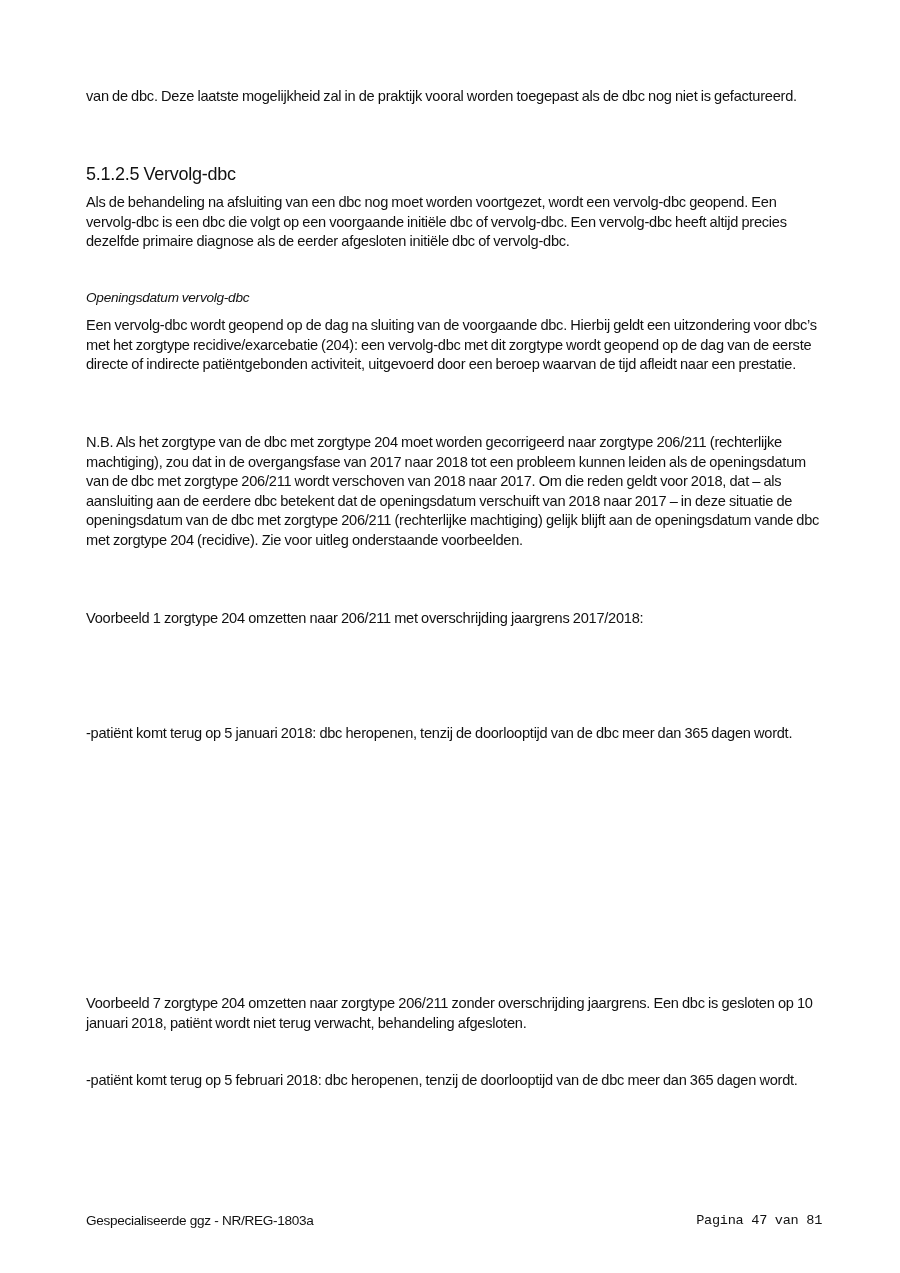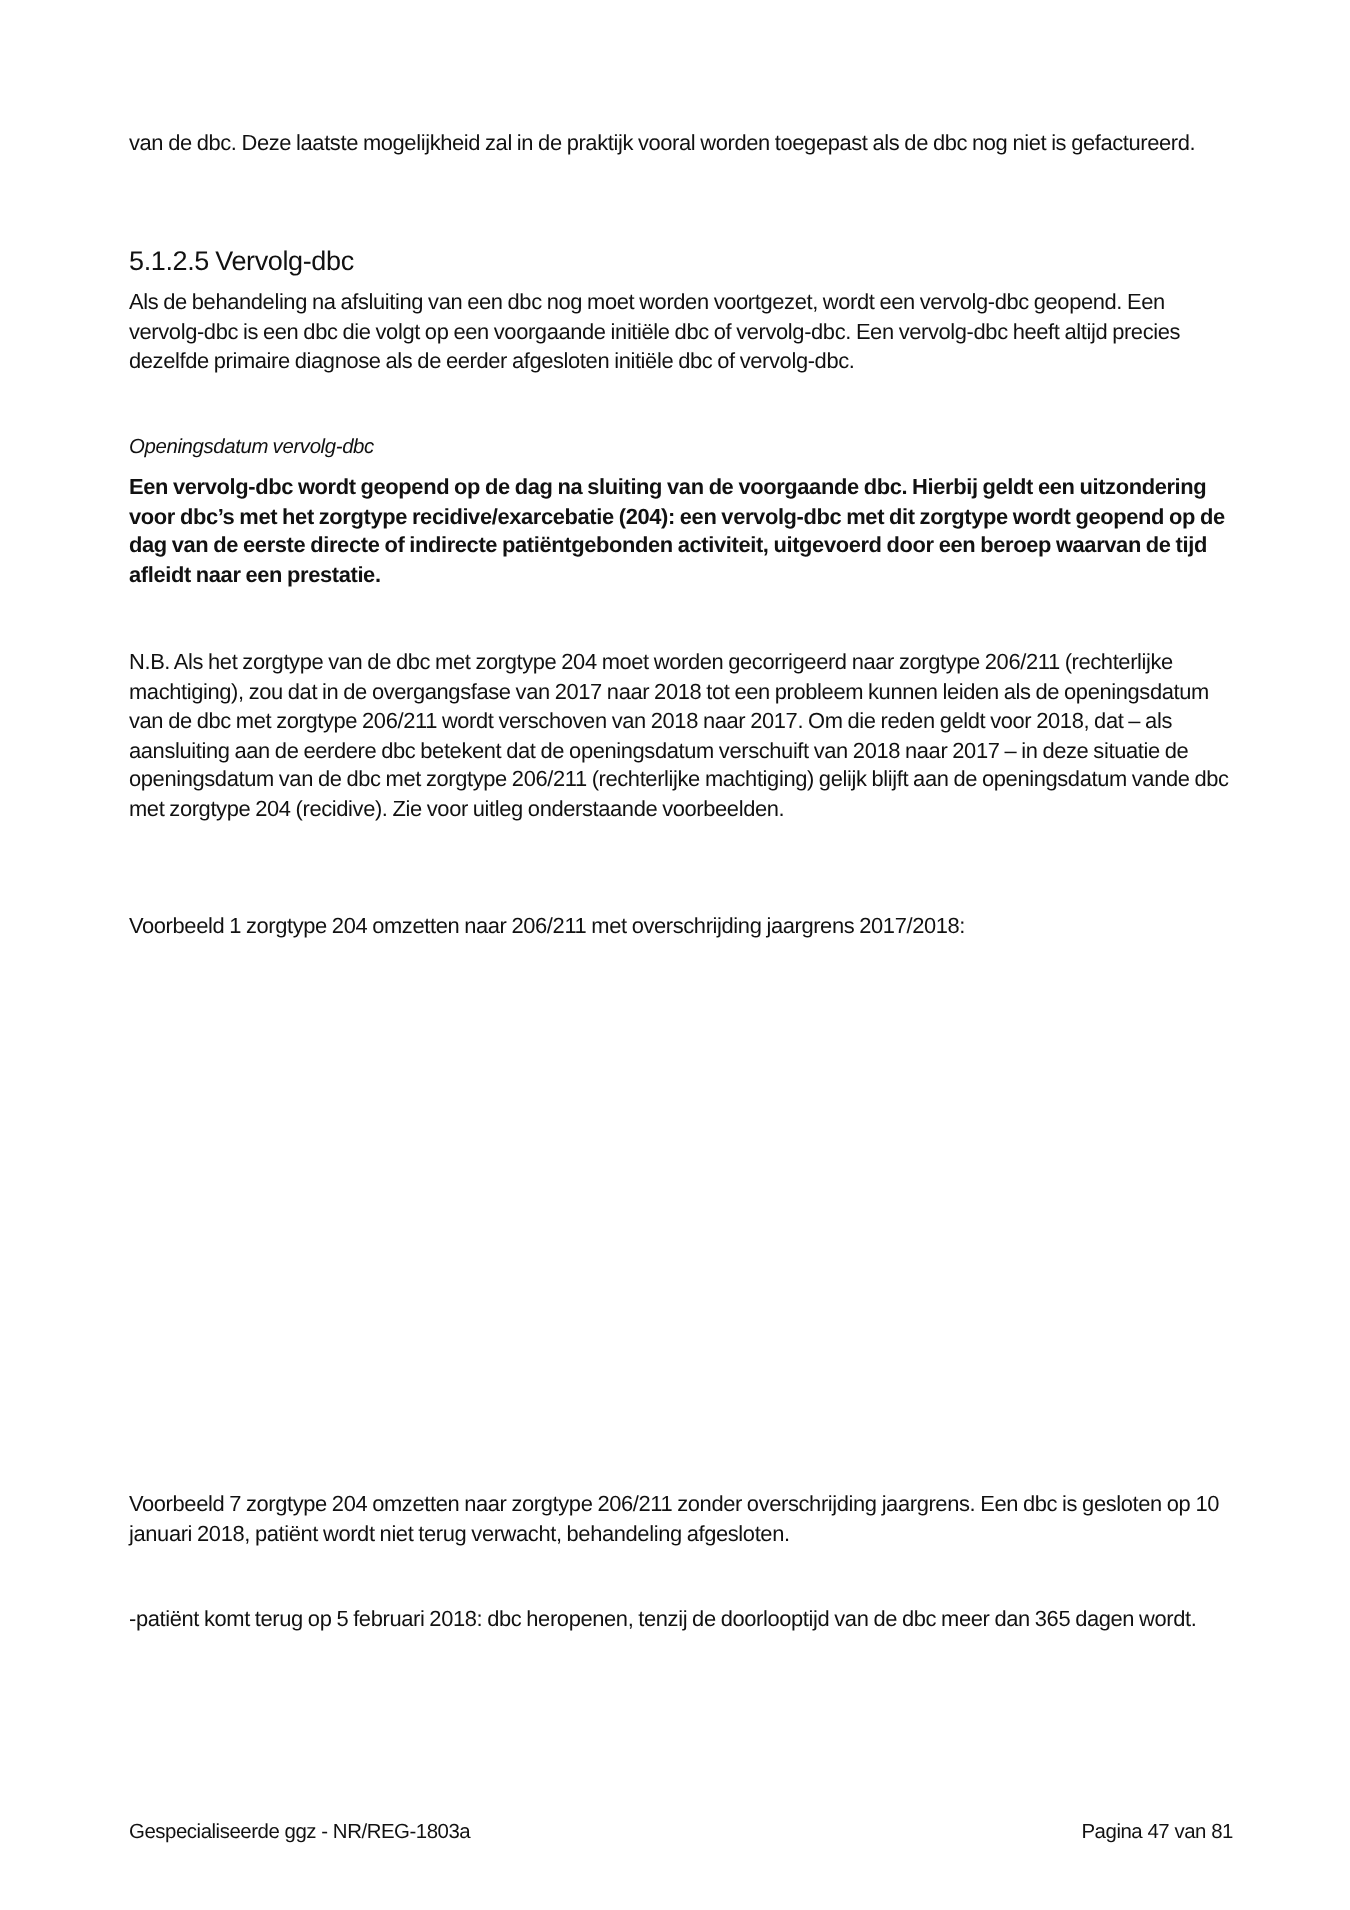--- a/index.html
+++ b/index.html
@@ -45,42 +45,44 @@
     top: 1213px;
     font-size: 13.6px;
     letter-spacing: -0.3px;
   }
   .footer-right {
     position: absolute;
     right: 78px;
     top: 1213px;
     font-size: 13.6px;
     letter-spacing: -0.3px;
+    font-family: Liberation Mono, monospace;
   }
 </style>
 </head>
 <body>
 
 <div class="page">
 
   <p class="block" style="top:87px;">van de dbc. Deze laatste mogelijkheid zal in de praktijk vooral worden toegepast als de dbc nog niet is gefactureerd.</p>
 
   <p class="block heading" style="top:165px;">5.1.2.5 Vervolg-dbc</p>
 
   <p class="block" style="top:193px;">Als de behandeling na afsluiting van een dbc nog moet worden voortgezet, wordt een vervolg-dbc geopend. Een vervolg-dbc is een dbc die volgt op een voorgaande initiële dbc of vervolg-dbc. Een vervolg-dbc heeft altijd precies dezelfde primaire diagnose als de eerder afgesloten initiële dbc of vervolg-dbc.</p>
 
   <p class="block italic" style="top:288px;">Openingsdatum vervolg-dbc</p>
 
-  <p class="block" style="top:316px;font-weight:bold;">Een vervolg-dbc wordt geopend op de dag na sluiting van de voorgaande dbc. Hierbij geldt een uitzondering voor dbc’s met het zorgtype recidive/exarcebatie (204): een vervolg-dbc met dit zorgtype wordt geopend op de dag van de eerste directe of indirecte patiëntgebonden activiteit, uitgevoerd door een beroep waarvan de tijd afleidt naar een prestatie.</p>
+  <p class="block" style="top:316px;">Een vervolg-dbc wordt geopend op de dag na sluiting van de voorgaande dbc. Hierbij geldt een uitzondering voor dbc’s met het zorgtype recidive/exarcebatie (204): een vervolg-dbc met dit zorgtype wordt geopend op de dag van de eerste directe of indirecte patiëntgebonden activiteit, uitgevoerd door een beroep waarvan de tijd afleidt naar een prestatie.</p>
 
   <p class="block" style="top:433px;">N.B. Als het zorgtype van de dbc met zorgtype 204 moet worden  gecorrigeerd naar zorgtype 206/211 (rechterlijke machtiging), zou dat in de overgangsfase van 2017 naar 2018 tot een probleem kunnen leiden als de openingsdatum van de dbc met zorgtype 206/211 wordt verschoven van 2018 naar 2017. Om die reden geldt voor 2018, dat – als aansluiting aan de eerdere dbc betekent dat de openingsdatum verschuift van 2018 naar 2017 – in deze situatie de openingsdatum van de dbc met zorgtype 206/211 (rechterlijke machtiging) gelijk blijft aan de openingsdatum vande dbc met zorgtype 204 (recidive). Zie voor uitleg onderstaande voorbeelden.</p>
 
   <p class="block" style="top:609px;">Voorbeeld 1 zorgtype 204 omzetten naar 206/211 met overschrijding jaargrens 2017/2018:</p>
 
 
+  <p class="block" style="top:724px;">-patiënt komt terug op 5 januari 2018: dbc heropenen, tenzij de doorlooptijd van de dbc meer dan 365 dagen wordt.</p>
 
 
 
   <p class="block" style="top:994px;">Voorbeeld 7 zorgtype 204 omzetten naar zorgtype 206/211 zonder overschrijding jaargrens. Een dbc is gesloten op 10 januari 2018, patiënt wordt niet terug verwacht, behandeling afgesloten.</p>
 
   <p class="block" style="top:1071px;">-patiënt komt terug op 5 februari 2018: dbc heropenen, tenzij de doorlooptijd van de dbc meer dan 365 dagen wordt.</p>
 
   <div class="footer-left">Gespecialiseerde ggz - NR/REG-1803a</div>
   <div class="footer-right">Pagina 47 van 81</div>
 

